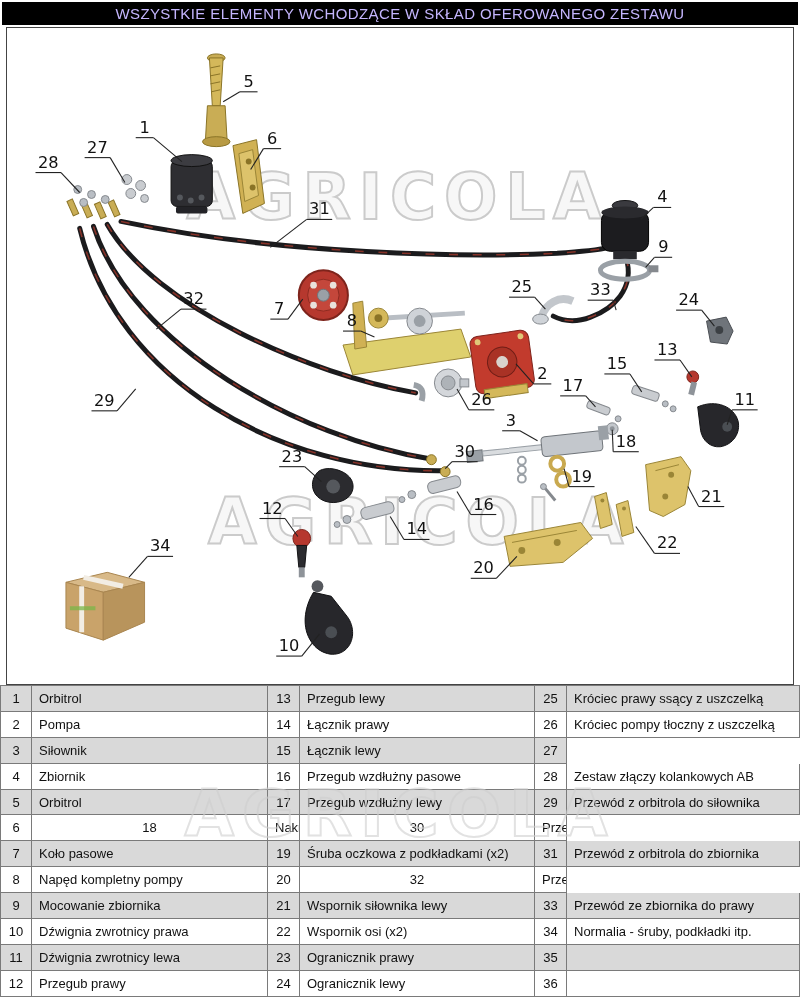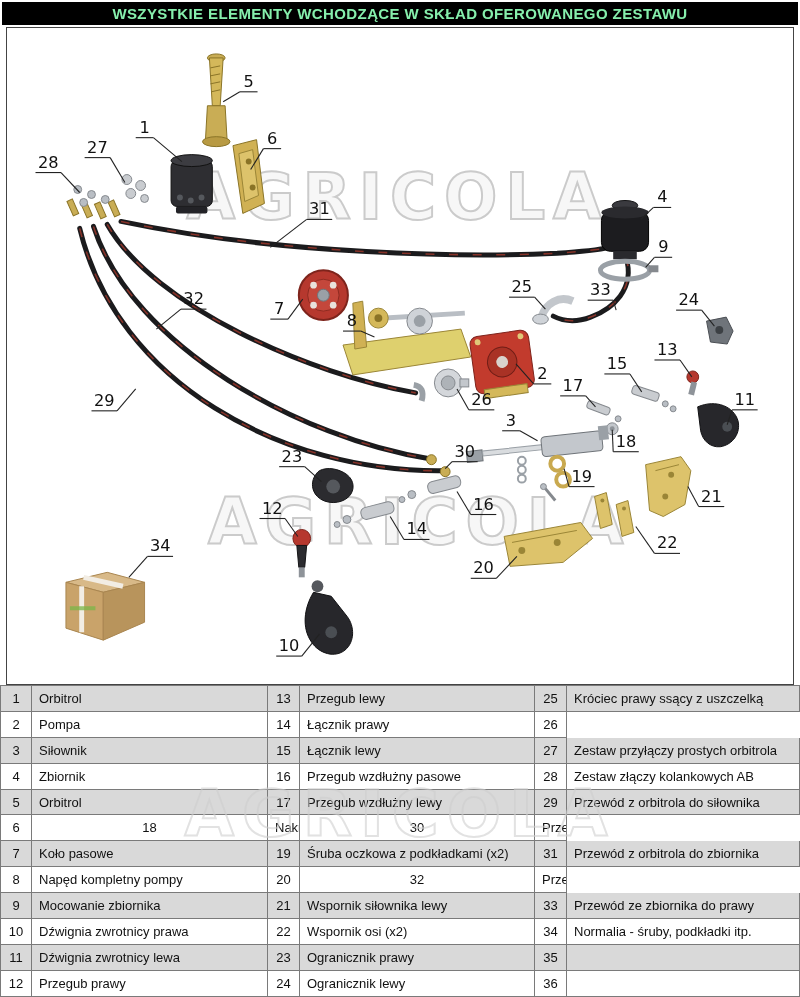--- a/index.html
+++ b/index.html
@@ -1,19 +1,19 @@
 <!DOCTYPE html>
 <html><head>
 <meta charset="utf-8">
 <style>
   *{box-sizing:border-box;margin:0;padding:0}
   html,body{width:800px;height:997px;background:#fff;overflow:hidden;
     font-family:"Liberation Sans",sans-serif}
-  .header{margin:2px;height:23px;background:#000;color:#86efac;display:flex;
-    align-items:center;justify-content:center;font-weight:bold;font-size:15px;
+  .header{margin:2px;height:23px;background:#000;color:#c4b5fd;display:flex;
+    align-items:center;justify-content:center;font-weight:normal;font-size:15px;
     letter-spacing:.4px;white-space:nowrap}
   .diagram{position:relative;margin:0 6px;height:658px;border:1px solid #444;background:#fff}
   .diagram svg{width:100%;height:100%;display:block}
   .callout-num{font-size:16.5px;fill:#111;font-family:"DejaVu Sans",sans-serif;text-anchor:middle}
   .callout-line{stroke:#222;stroke-width:1.1;fill:none}
   .wm{font-family:"DejaVu Sans",sans-serif;font-weight:bold;font-size:64px;
     letter-spacing:8px;fill:#f7f7f7;stroke:#c6c6c6;stroke-width:2px;text-anchor:middle;opacity:.9}
   .wm-table{fill:none;stroke:#cfcfcf;opacity:.6}
   .hose{fill:none;stroke:#1b1b1d;stroke-width:5;stroke-linecap:round}
   .hose-dash{fill:none;stroke:#93352a;stroke-width:1.6;stroke-dasharray:9 15;opacity:.9}
@@ -386,28 +386,28 @@
         <div class="cell name">Przegub lewy</div>
         <div class="cell num">25</div>
         <div class="cell name">Króciec prawy ssący z uszczelką</div>
       </div>
       <div class="trow even">
         <div class="cell num">2</div>
         <div class="cell name">Pompa</div>
         <div class="cell num">14</div>
         <div class="cell name">Łącznik prawy</div>
         <div class="cell num">26</div>
+        <div class="cell name">Króciec pompy tłoczny z uszczelką</div>
       </div>
       <div class="trow odd">
         <div class="cell num">3</div>
         <div class="cell name">Siłownik</div>
         <div class="cell num">15</div>
         <div class="cell name">Łącznik lewy</div>
         <div class="cell num">27</div>
-        <div class="cell name">Zestaw przyłączy prostych orbitrola</div>
       </div>
       <div class="trow even">
         <div class="cell num">4</div>
         <div class="cell name">Zbiornik</div>
         <div class="cell num">16</div>
         <div class="cell name">Przegub wzdłużny pasowe</div>
         <div class="cell num">28</div>
         <div class="cell name">Zestaw złączy kolankowych AB</div>
       </div>
       <div class="trow odd">

